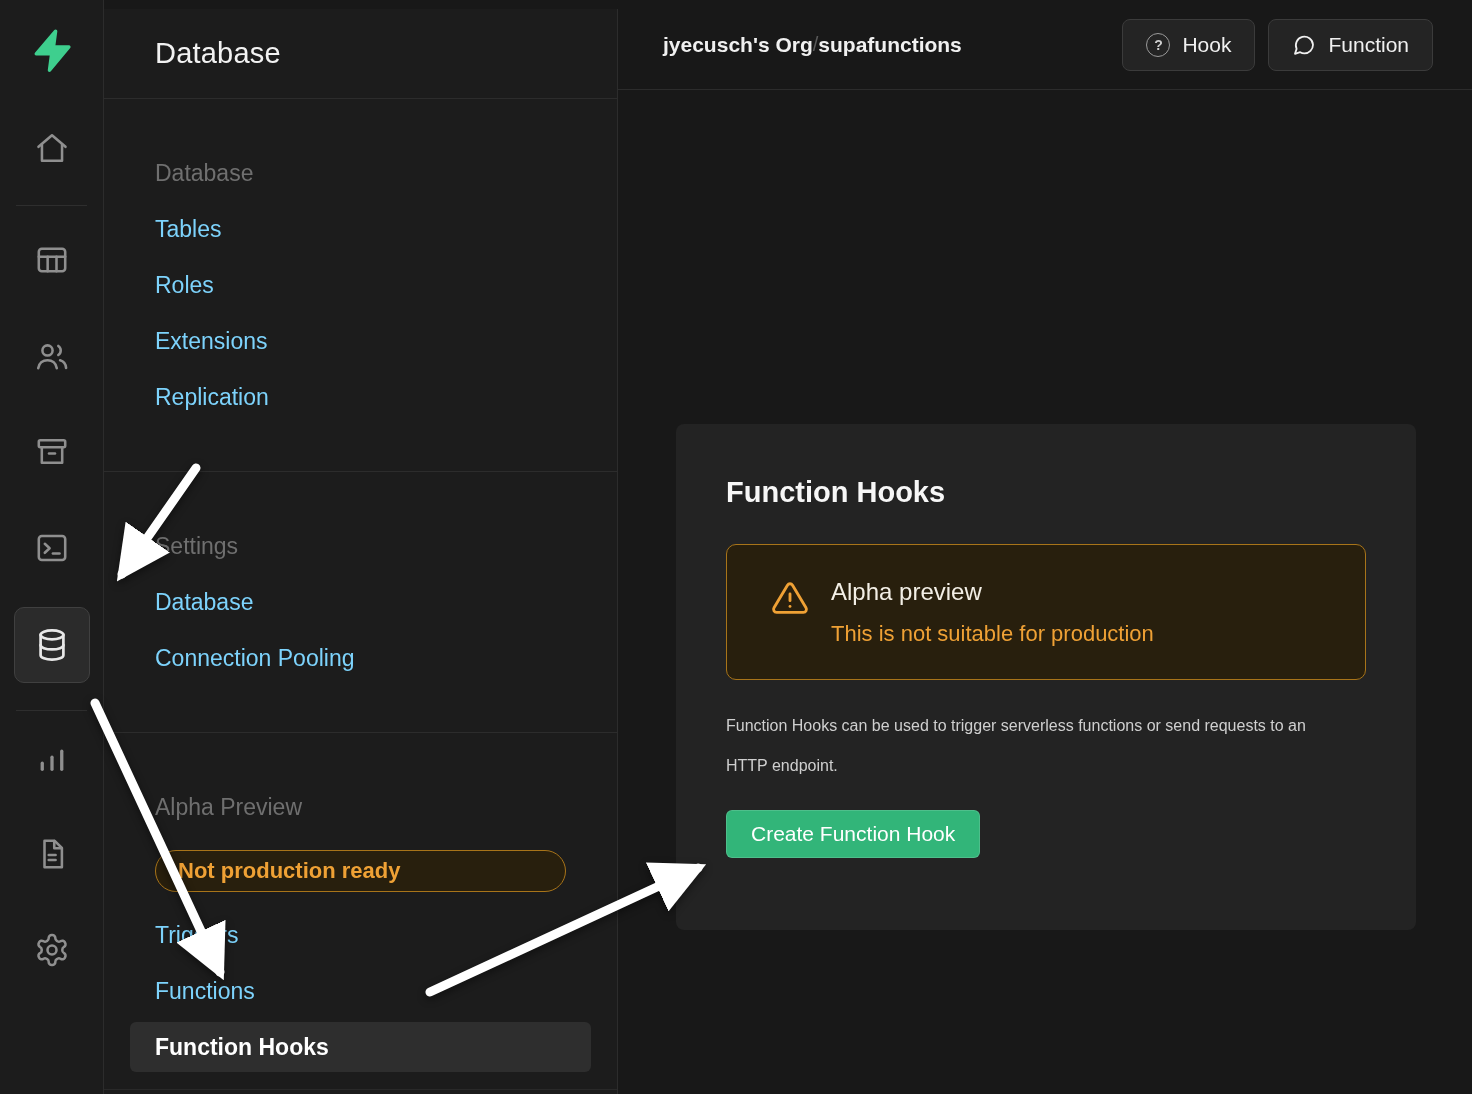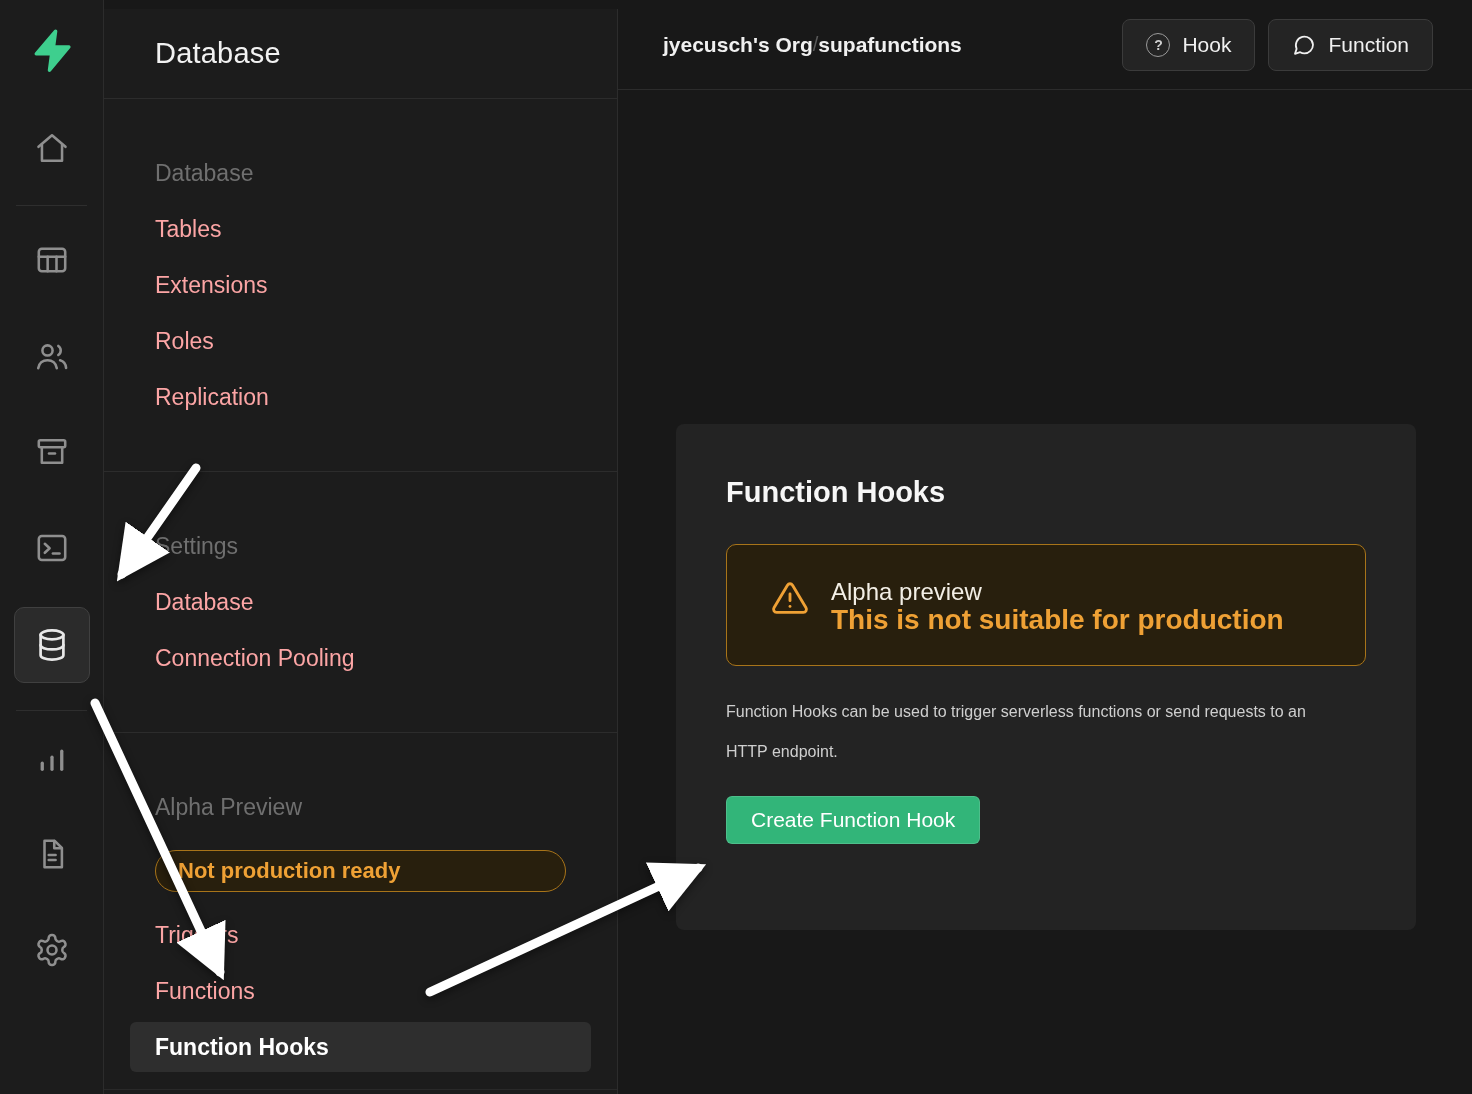--- a/index.html
+++ b/index.html
@@ -49,21 +49,21 @@
     font-size:29px; color:#f2f2f2; letter-spacing:.2px;
   }
   .side-section { padding:46px 0; border-bottom:1px solid #2c2c2c; }
   .side-section:last-child { border-bottom:none; }
   .side-label {
     height:56px; line-height:56px; padding-left:51px;
     font-size:23px; color:#6f6f6f;
   }
   .side-item {
     height:56px; line-height:56px; padding-left:51px;
-    font-size:23px; color:#fca5a5; cursor:pointer; white-space:nowrap;
+    font-size:23px; color:#7dd3fc; cursor:pointer; white-space:nowrap;
   }
   .side-item.active {
     margin:3px 26px 3px 26px; padding-left:25px;
     height:50px; line-height:50px;
     background:#2e2e2e; border-radius:6px;
     color:#ffffff; font-weight:700;
   }
   .badge-row { height:72px; display:flex; align-items:center; }
   .alpha-badge {
     margin-left:51px; margin-right:51px; flex:1;
@@ -105,21 +105,21 @@
   .panel-title { font-size:29px; color:#f7f7f7; line-height:44px; }
   .alert {
     margin-top:30px; width:100%;
     border:1px solid var(--amber_border,#a87419);
     background:var(--amber_bg,#281f0d);
     border-radius:10px; padding:32px 30px 32px 44px;
     display:flex; gap:22px;
   }
   .alert-icon { color:var(--amber_text,#efa135); flex:0 0 auto; margin-top:2px; }
   .alert-title { font-size:24px; color:#f3efe6; line-height:30px; }
-  .alert-msg { font-size:28px; color:var(--amber_text,#efa135); line-height:26px;font-weight:bold; }
+  .alert-msg { margin-top:14px; font-size:22px; color:var(--amber_text,#efa135); line-height:26px; }
   .panel-desc {
     margin-top:26px; max-width:612px;
     font-size:16px; line-height:40px; color:#cfcfcf;
   }
   .cta-btn {
     margin-top:24px; display:inline-flex; align-items:center;
     height:48px; padding:11px 24px;
     background:var(--button_green,#32b579);
     border:1px solid rgba(255,255,255,.14); border-radius:6px;
     color:#ffffff; font-size:21px; cursor:pointer;
@@ -218,22 +218,22 @@
     </svg>
   </div>
 </nav>
 
 <nav class="menu-sidebar">
   <div class="menu-header">Database</div>
 
   <div class="side-section">
     <div class="side-label">Database</div>
     <div class="side-item">Tables</div>
+    <div class="side-item">Roles</div>
     <div class="side-item">Extensions</div>
-    <div class="side-item">Roles</div>
     <div class="side-item">Replication</div>
   </div>
 
   <div class="side-section">
     <div class="side-label">Settings</div>
     <div class="side-item">Database</div>
     <div class="side-item">Connection Pooling</div>
   </div>
 
   <div class="side-section">

